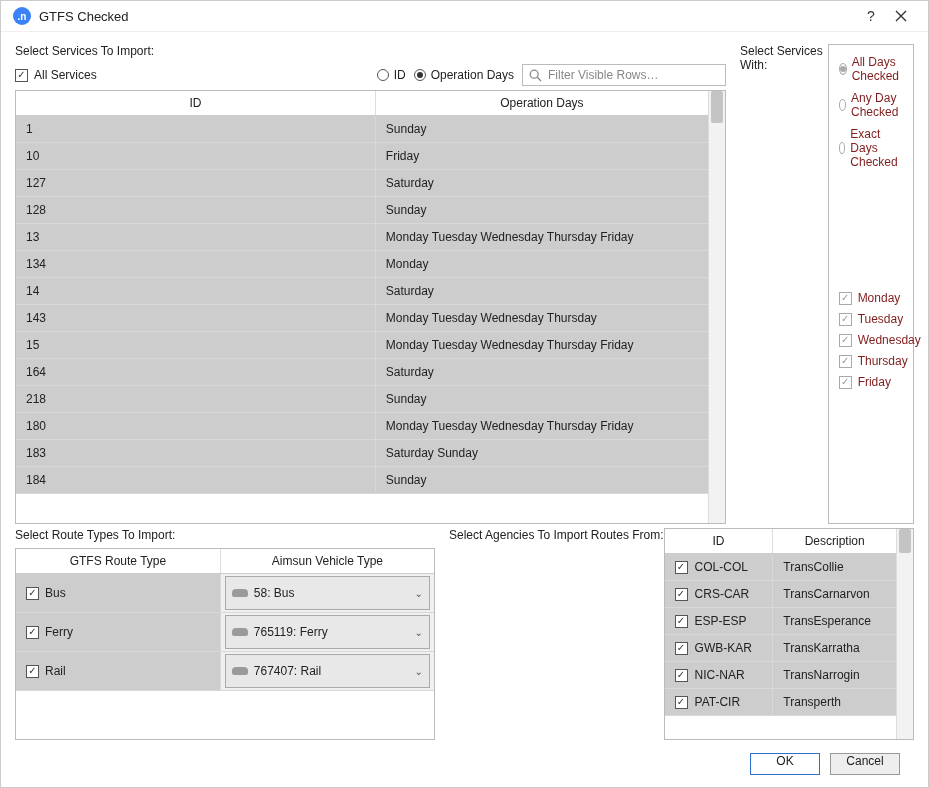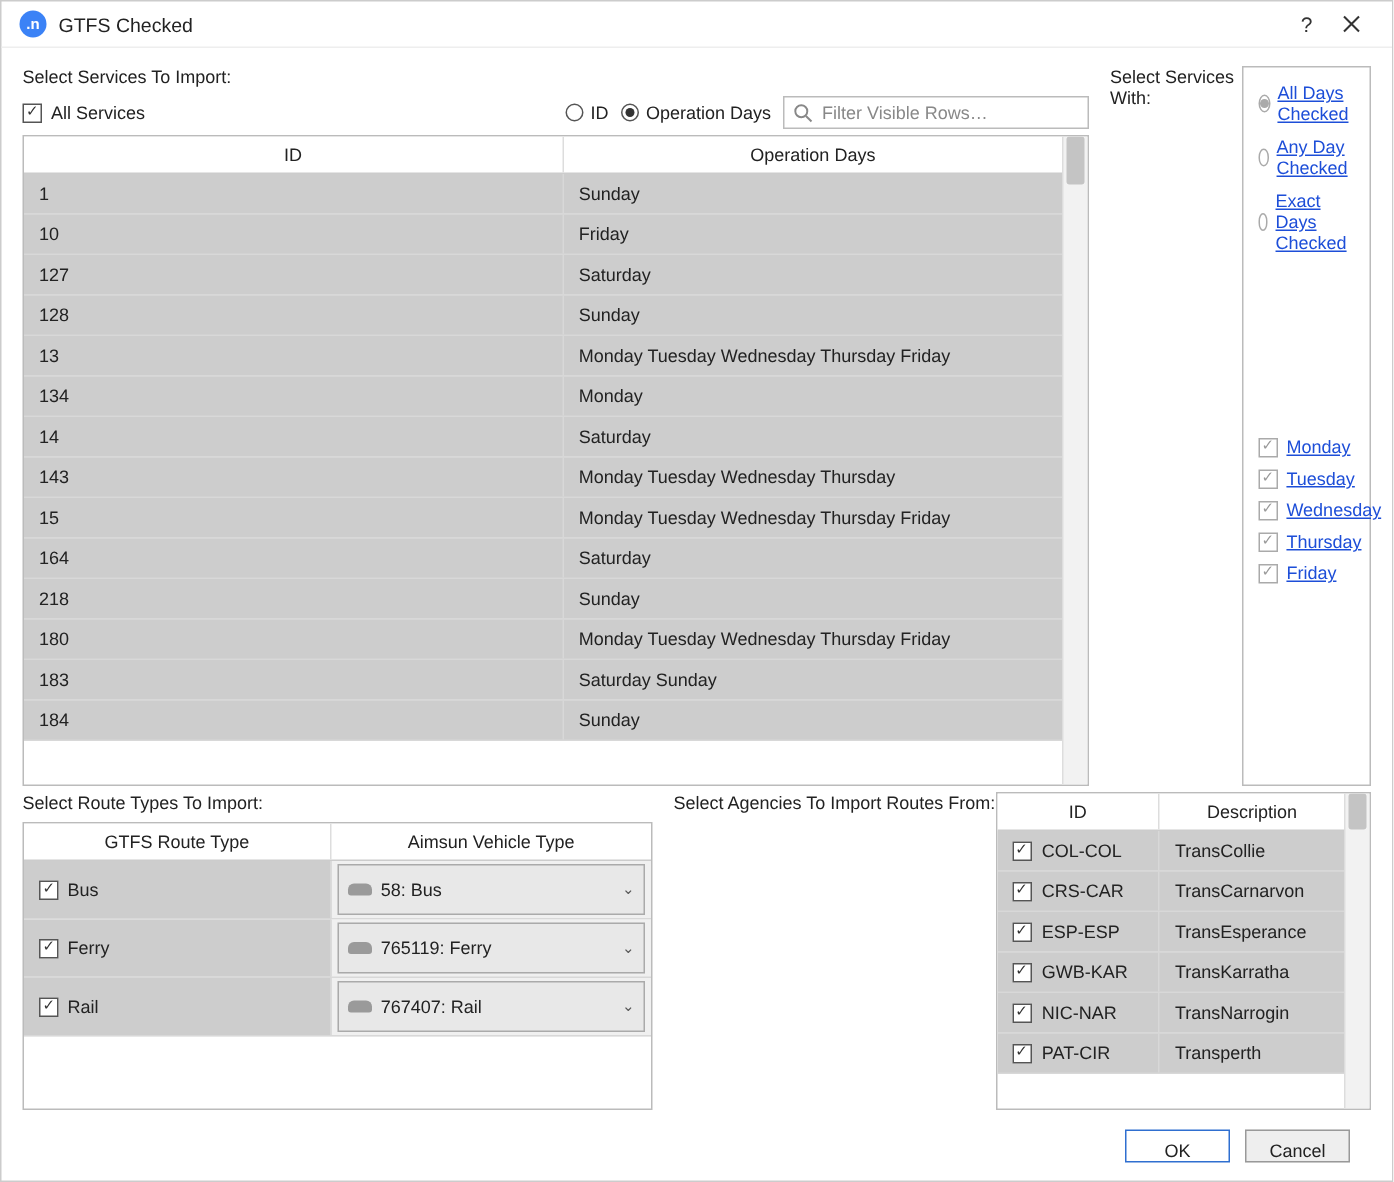--- a/index.html
+++ b/index.html
@@ -19,21 +19,21 @@
   .chk { display:inline-flex; align-items:center; gap:6px; cursor:pointer; }
   .chkbox { width:13px; height:13px; border:1px solid #555; display:inline-flex; align-items:center; justify-content:center; background:#fff; }
   .chkbox.checked::after { content:"✓"; font-size:10px; color:#333; line-height:1; }
   .chkbox.disabled { border-color:#aaa; }
   .chkbox.disabled.checked::after { color:#999; }
   .radio { display:inline-flex; align-items:center; gap:5px; cursor:pointer; }
   .rbox { width:12px; height:12px; border:1px solid #555; border-radius:50%; display:inline-flex; align-items:center; justify-content:center; }
   .rbox.selected::after { content:""; width:6px; height:6px; background:#333; border-radius:50%; }
   .rbox.disabled { border-color:#aaa; }
   .rbox.disabled.selected::after { background:#aaa; }
-  .disabled-text { color:#1d4ed8;text-decoration:underline; }
+  .disabled-text { color:#7f1d1d; }
   .searchbox { flex:0 0 204px; height:22px; border:1px solid #bbb; display:flex; align-items:center; padding:0 6px; gap:6px; }
   .searchbox svg { flex-shrink:0; }
   .searchbox input { border:none; outline:none; font-size:12px; width:100%; color:#333; }
   .searchbox input::placeholder{ color:#888; }
   .table-wrap { flex:1; border:1px solid #bbb; display:flex; overflow:hidden; }
   .table-body { flex:1; display:flex; flex-direction:column; overflow:hidden; }
   .thead { display:flex; background:#fff; border-bottom:1px solid #ccc; }
   .th { padding:5px 8px; text-align:center; border-right:1px solid #ddd; font-weight:normal; }
   .th:last-child { border-right:none; }
   .tbody { flex:1; overflow-y:hidden; }
@@ -62,21 +62,21 @@
   .combo { width:100%; height:22px; border:1px solid #aaa; background:#e8e8e8; display:flex; align-items:center; padding:16px 6px; gap:6px; font-size:12px; position:relative; }
   .combo .caret { margin-left:auto; font-size:10px; color:#555; }
   .vehicon { width:16px; height:8px; background:#9a9a9a; border-radius:4px 4px 2px 2px; position:relative; }
   
   .ag .th:nth-child(1), .ag .td.c1 { width:47%; }
   .ag .th:nth-child(2), .ag .td.c2 { width:53%; }
   .ag .tr { background:#cdcdcd; }
   .ag .td.c1 { display:flex; align-items:center; gap:7px; }
   
   .footer { height:40px; display:flex; align-items:center; justify-content:flex-end; gap:10px; padding:0 14px; }
-  .btn { min-width:70px; height:22px; border:1px solid #999; background:#eee; display:flex; align-items:flex-end; justify-content:center; font-size:12px; cursor:pointer; padding:0 14px; }
+  .btn { min-width:70px; height:22px; border:1px solid #999; background:#eee; display:flex; align-items:flex-start; justify-content:center; font-size:12px; cursor:pointer; padding:0 14px; }
   .btn.primary { border:1px solid #2f6fd0; background:#fff; }
 </style>
 </head>
 <body>
 
 <div class="window">
 
   <div class="titlebar">
     <div class="icon">.n</div>
     <div class="title">GTFS Checked</div>

